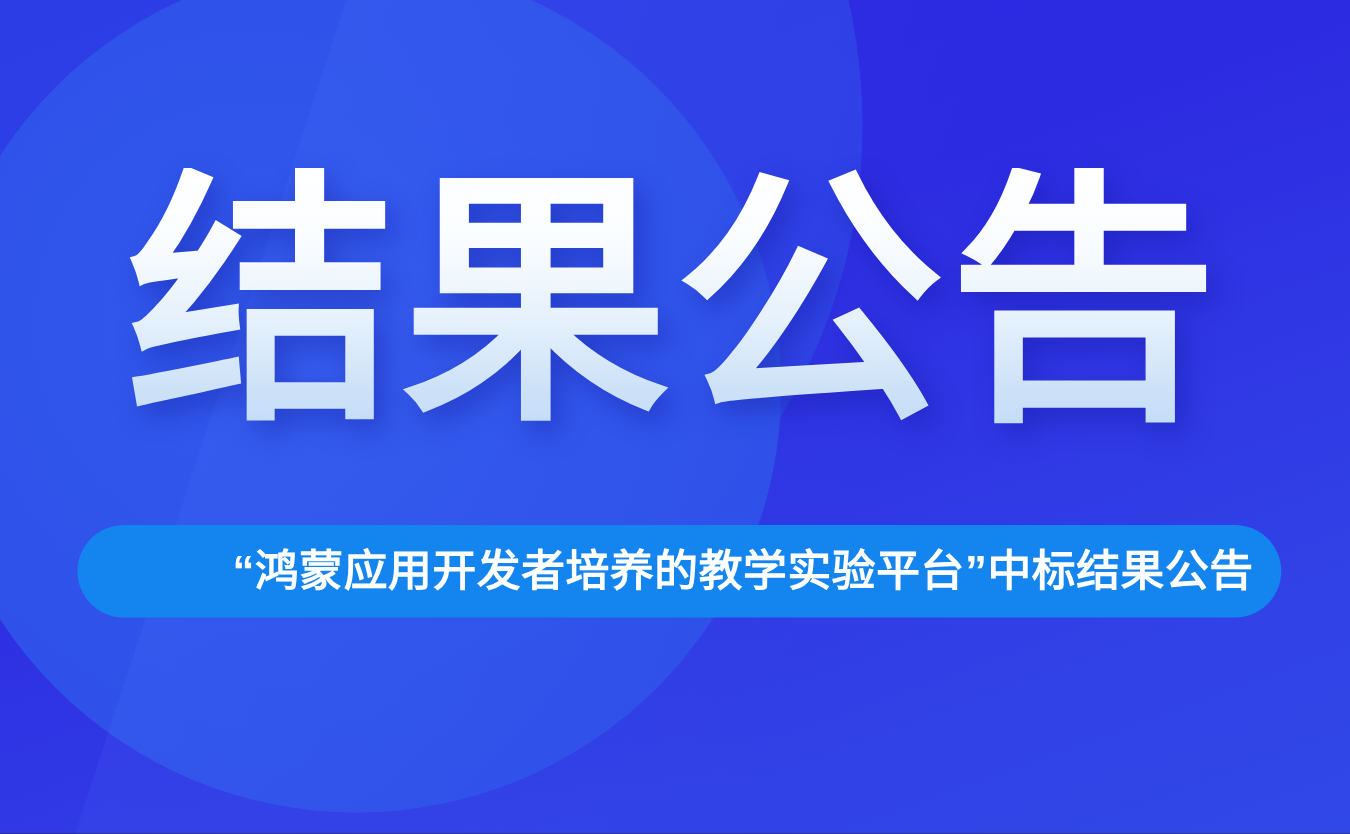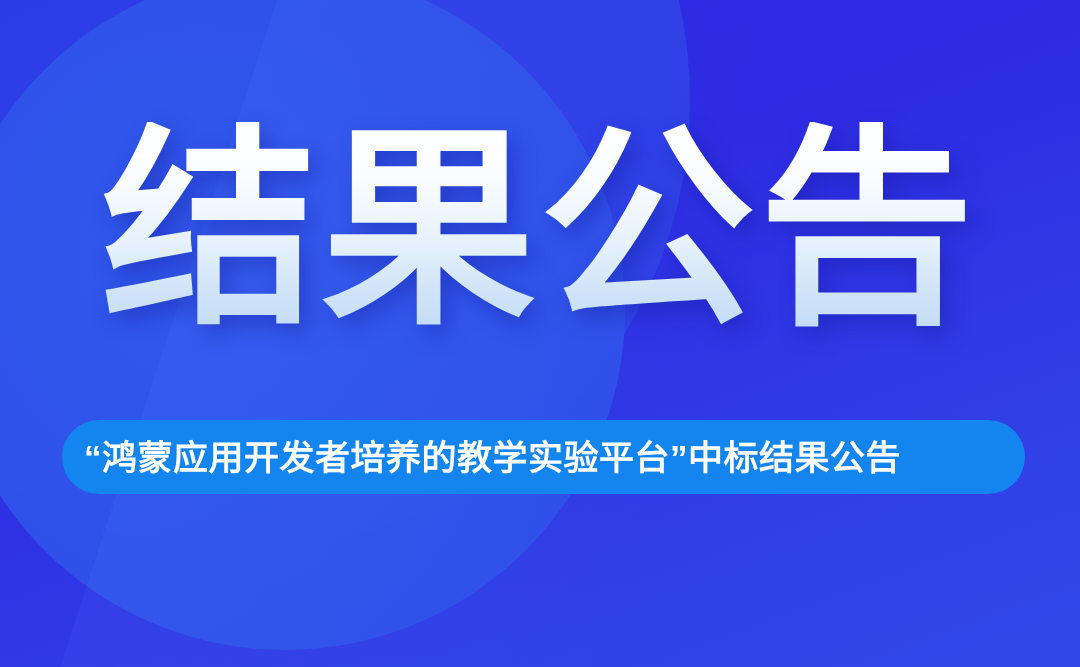--- a/index.html
+++ b/index.html
@@ -69,21 +69,21 @@
   .headline-wrap {
     position: absolute;
     left: 0;
     right: 0;
     top: 122px;
     text-align: center;
   }
 
   .headline {
     display: inline-block;
-    margin: 0;
+    margin: 12px;
     font-size: 215px;
     line-height: 1.0;
     font-weight: 900;
     letter-spacing: 4px;
     white-space: nowrap;
     
     background-image: linear-gradient(180deg,
         #FFFFFF 0%,
         #FAFDFF 26%,
         #E6F1FC 56%,
@@ -101,21 +101,21 @@
     position: absolute;
     left: 62px;
     top: 420px;
     width: 963px;
     height: 74px;
     box-sizing: border-box;
     border-radius: 37px;
     background: #1484EE;
     display: flex;
     align-items: center;
-    justify-content: flex-start;
+    justify-content: flex-end;
     padding: 12px 22px;
   }
 
   .pill-text {
     margin: 0;
     color: #FFFFFF;
     font-size: 35px;
     line-height: 1;
     font-weight: 700;
     letter-spacing: 0.5px;

